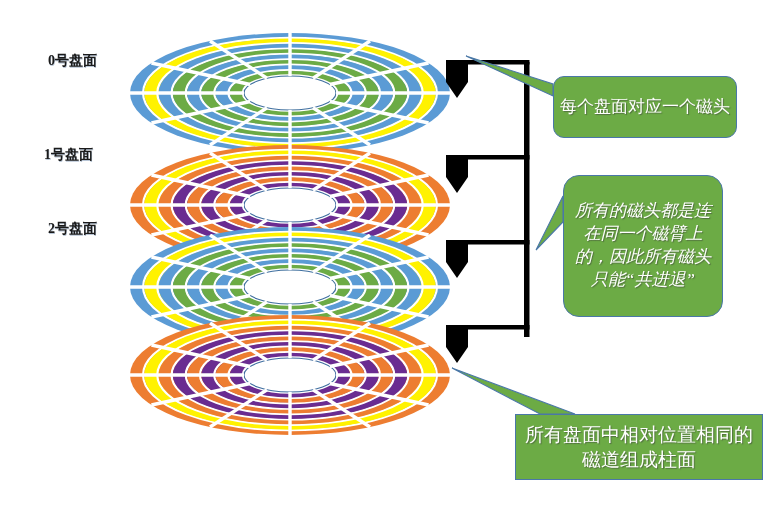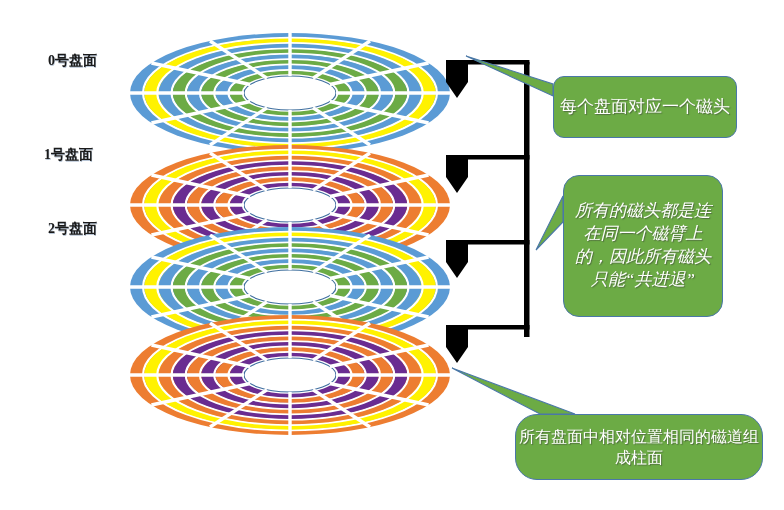--- a/index.html
+++ b/index.html
@@ -63,22 +63,22 @@
     left: 563px;  top: 175px;
     width: 160px; height: 142px;
     border-radius: 16px;
     font-size: 17px;
     padding: 11px 9px;
     font-style: italic;
   }
   #callout-cylinder {
     left: 515px;  top: 414px;
     width: 248px; height: 66px;
-    border-radius: 22px;
-    font-size: 16px;
+    border-radius: 0;
+    font-size: 19px;
   }
 </style>
 </head>
 <body>
 
 <div id="stage">
 
   <svg id="svg-root" viewBox="0 0 784 510" xmlns="http://www.w3.org/2000/svg">
     <defs>
       <clipPath id="clip-p0">

